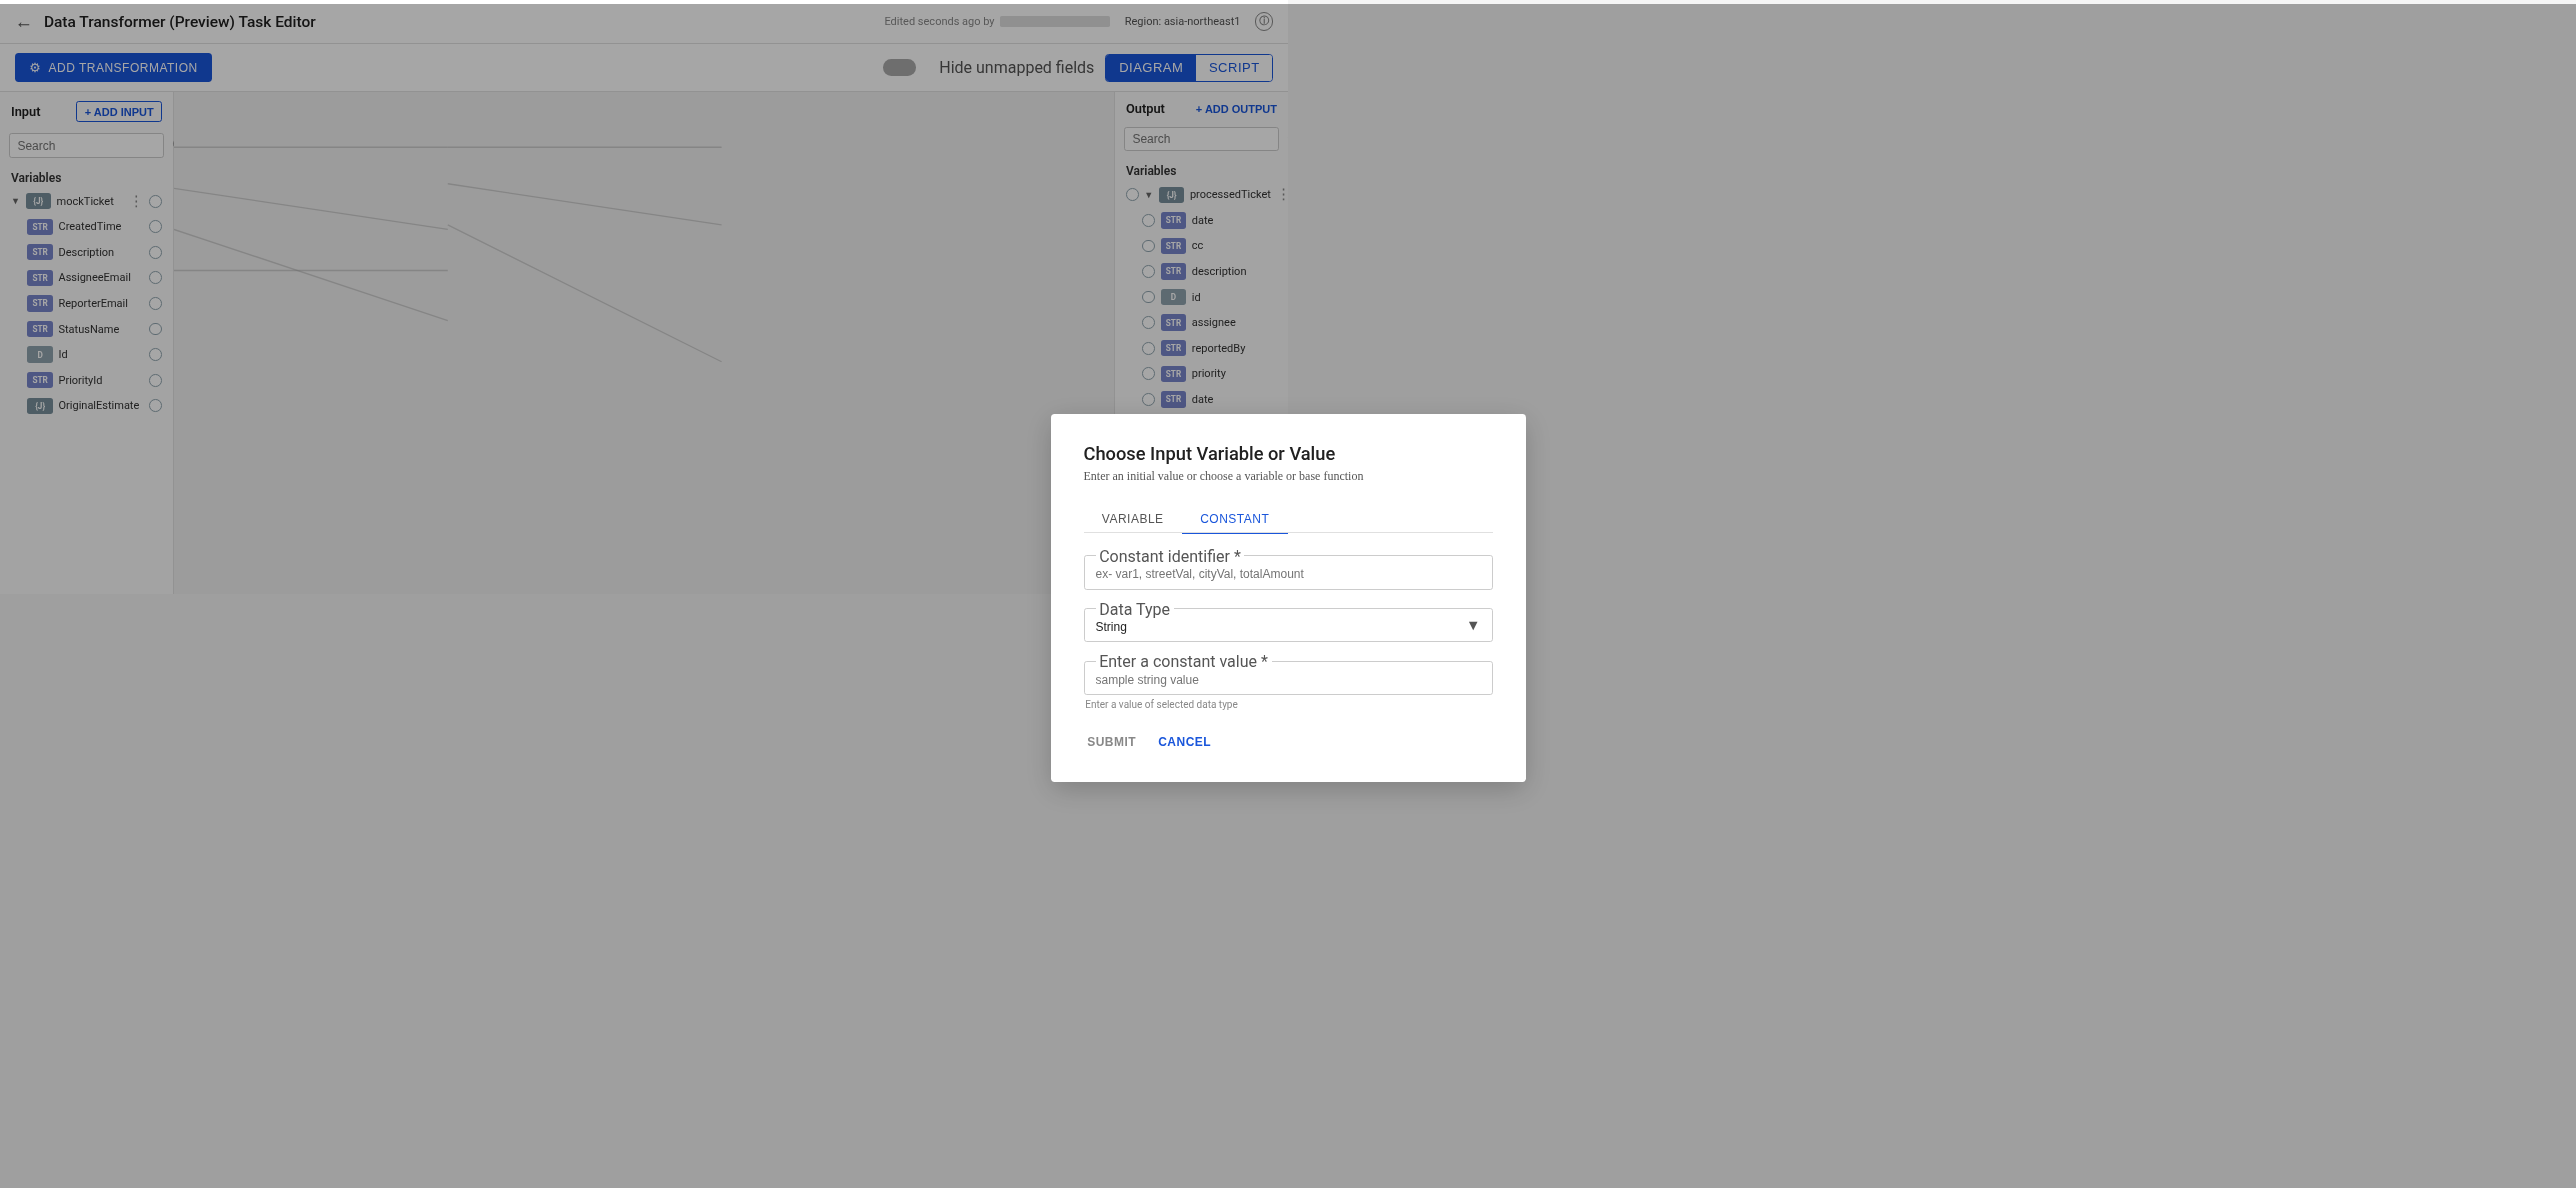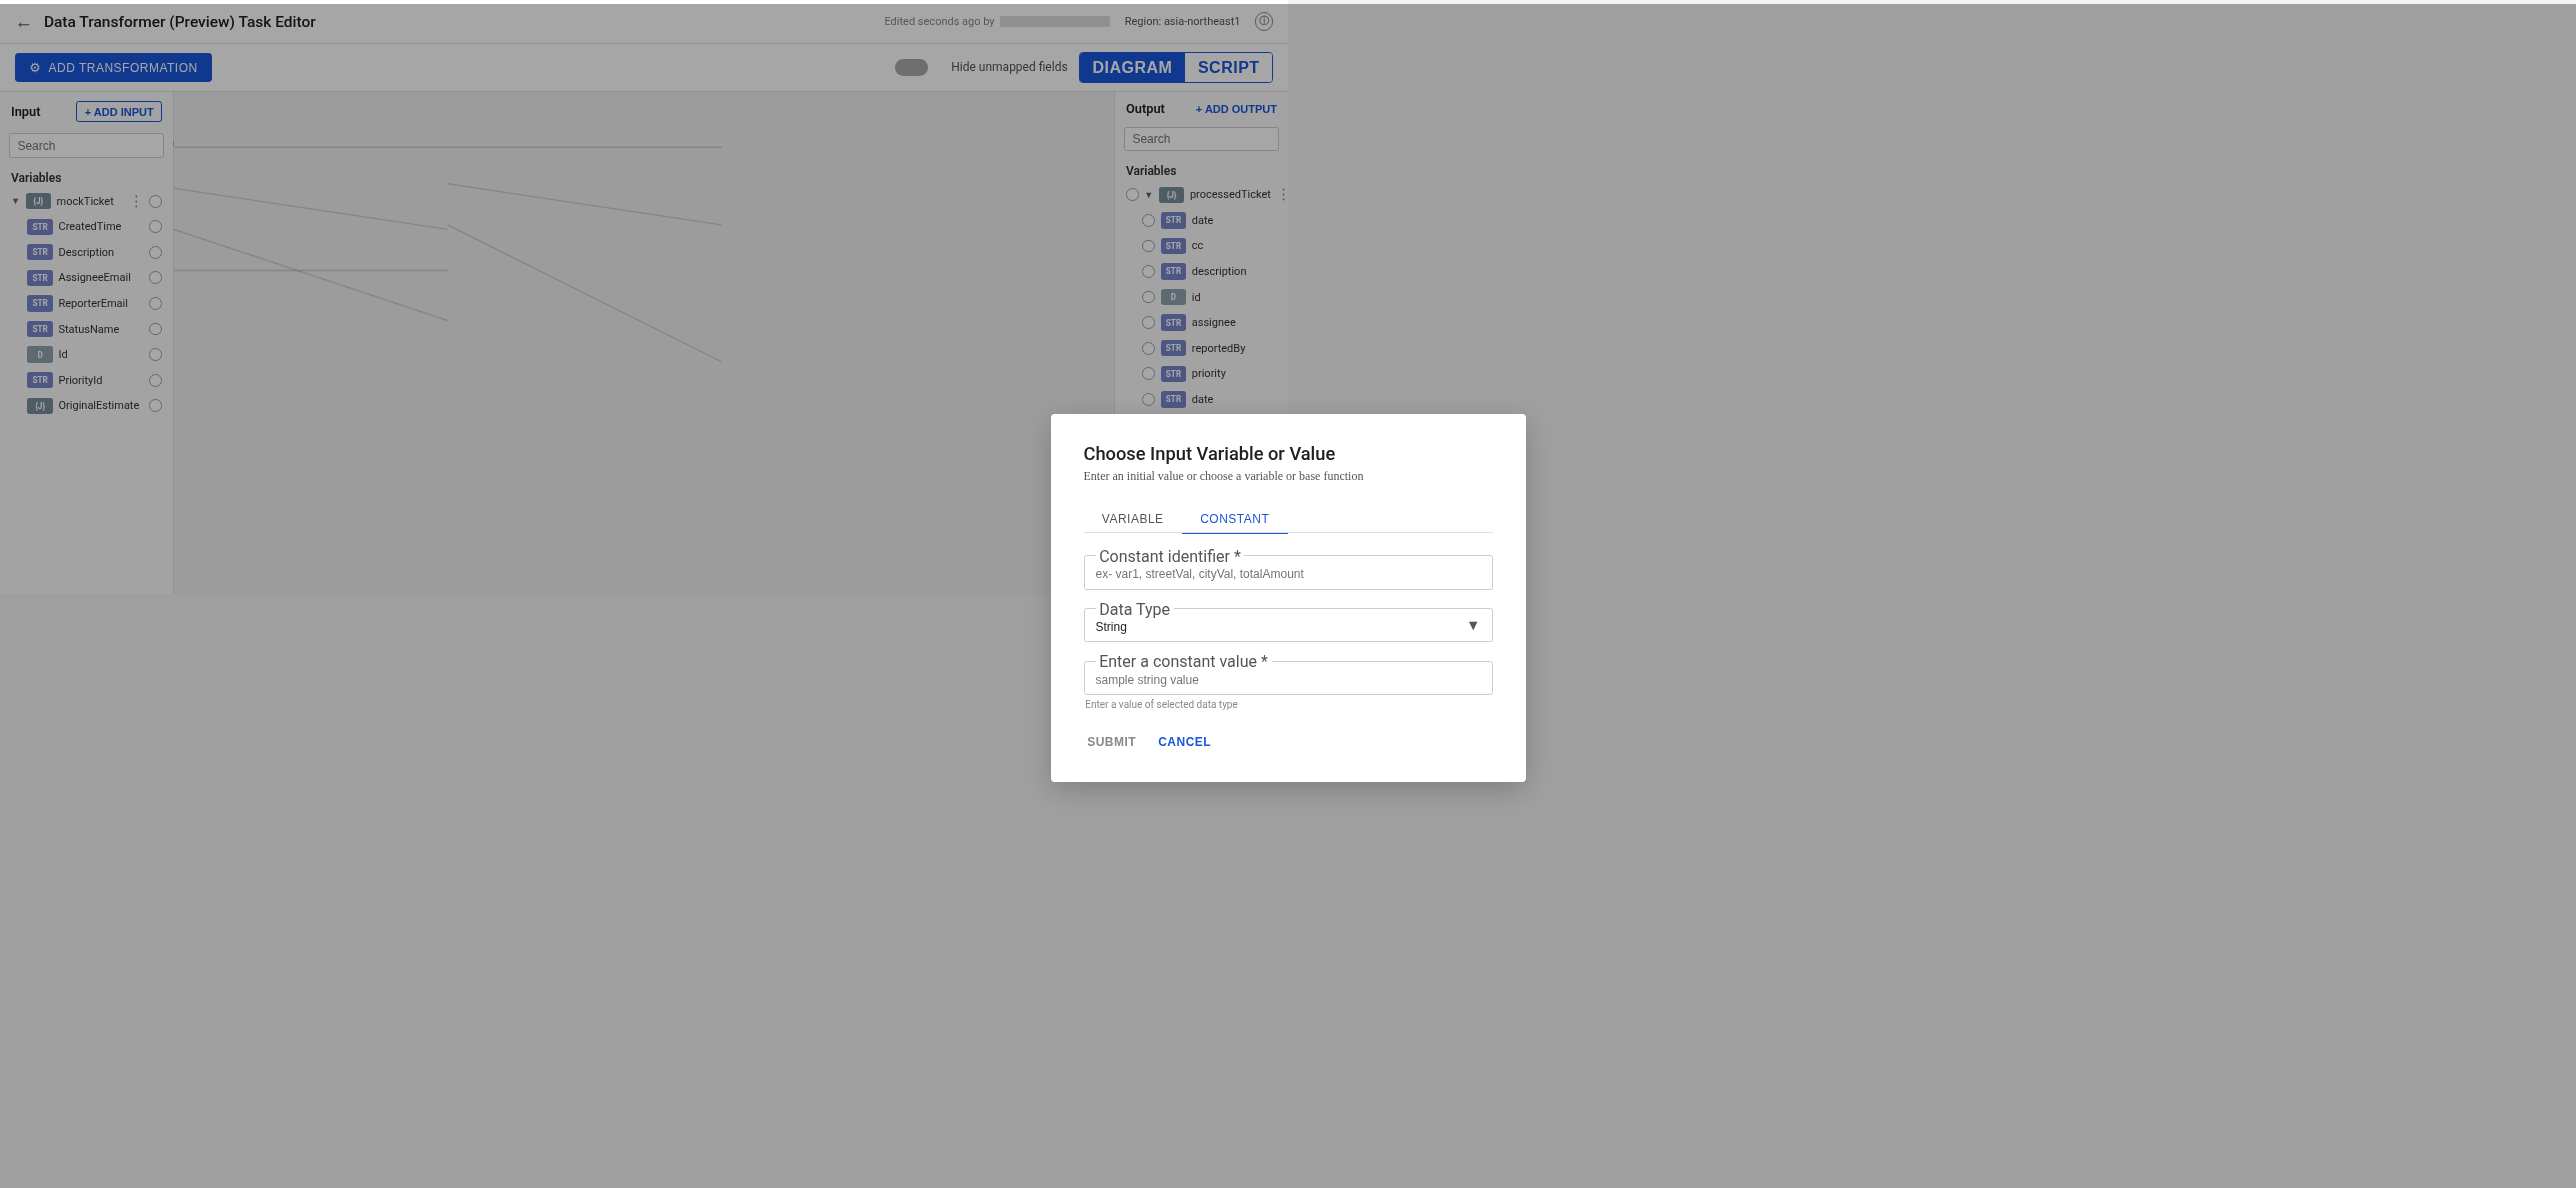--- a/index.html
+++ b/index.html
@@ -25,27 +25,27 @@
       display: flex; align-items: center; padding: 0 14.6px;
       background: #fff; height: 48px; border-bottom: 0.9px solid #e0e0e0;
       justify-content: space-between;
     }
     .add-transform-btn {
       display: flex; align-items: center; gap: 7.3px;
       background: #1a56db; color: #fff; border: none; padding: 7.3px 14.6px;
       border-radius: 3.7px; cursor: pointer; font-size: 12px; font-weight: 500; letter-spacing: 0.5px;
     }
     .toolbar-right { display: flex; align-items: center; gap: 11px; }
-    .hide-unmapped { display: flex; align-items: center; gap: 23px; color: #555; font-size: 12px; }
+    .hide-unmapped { display: flex; align-items: center; gap: 23px; color: #555; font-size: 16px; }
     .toggle-switch {
       width: 33px; height: 16.4px; background: #aaa; border-radius: 8.2px; position: relative; cursor: pointer;
     }
     .tab-group { display: flex; border: 0.9px solid #1a56db; border-radius: 3.7px; overflow: hidden; }
     .tab-btn {
-      padding: 5.5px 12.8px; font-size: 16px; font-weight: 700; cursor: pointer; border: none;
+      padding: 5.5px 12.8px; font-size: 13px; font-weight: 400; cursor: pointer; border: none;
       background: #fff; color: #1a56db; letter-spacing: 0.5px;
     }
     .tab-btn.active { background: #1a56db; color: #fff; }
 
     
     .main { display: flex; height: calc(594px - 91px); position: relative; }
 
     
     .left-panel {
       width: 174px; background: #fafafa; border-right: 0.9px solid #e0e0e0;

